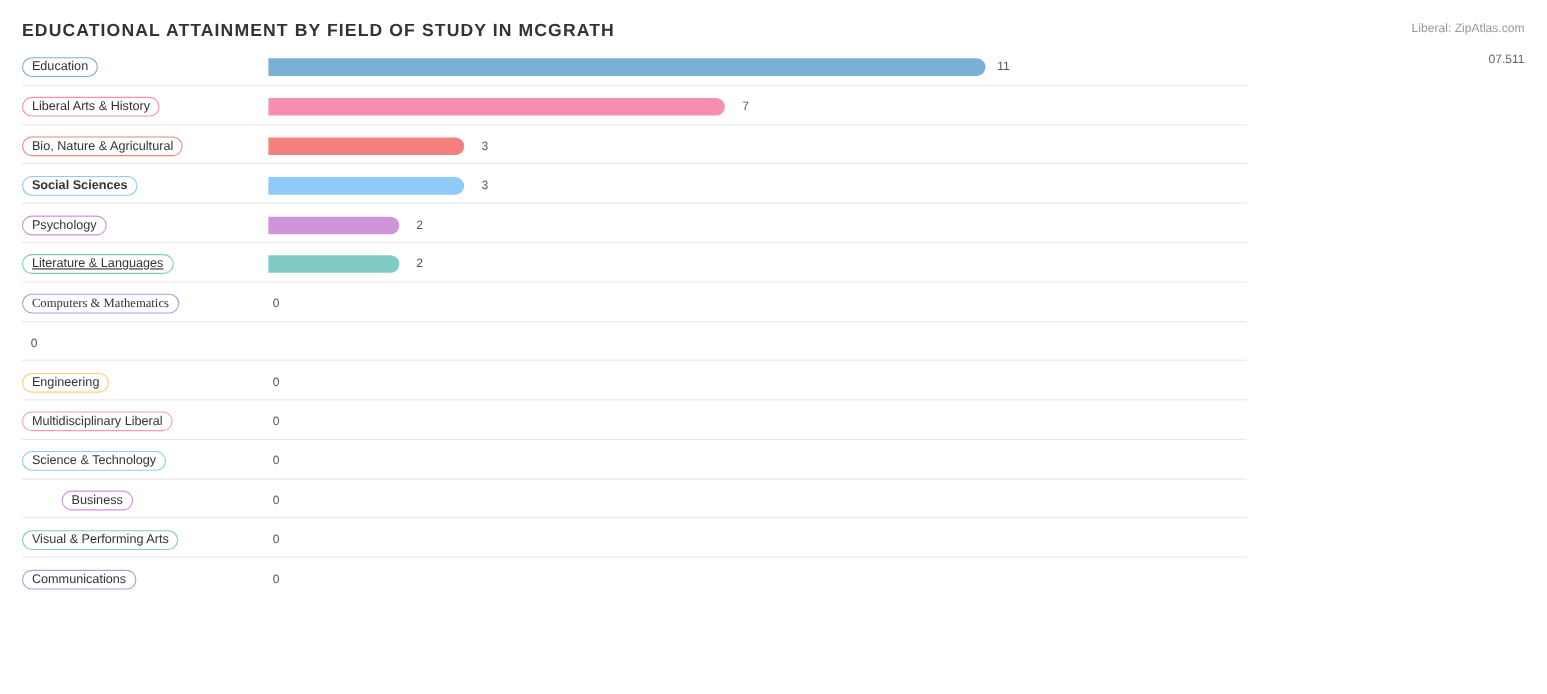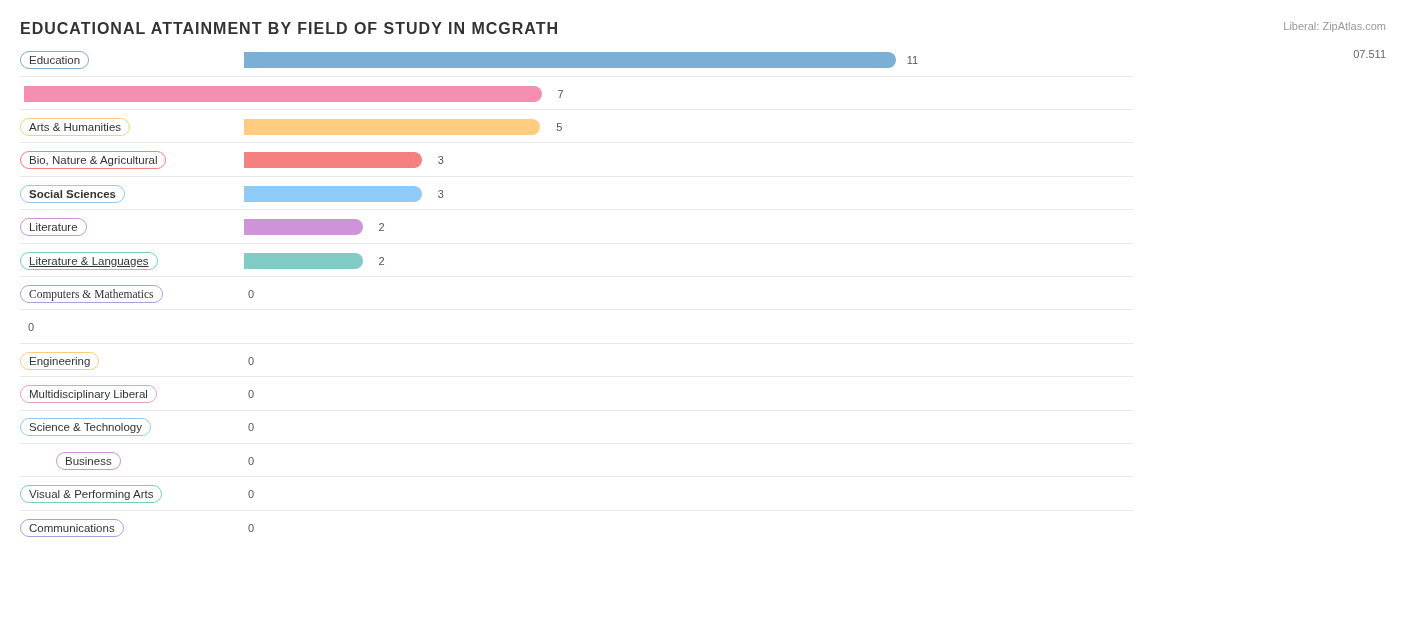--- a/index.html
+++ b/index.html
@@ -154,59 +154,52 @@
             <div class="bar-label-wrapper">
               <span class="bar-label bar-label-blue">Education</span>
             </div>
             <div class="bar-track">
               <div class="bar-fill color-blue" style="width: 73.3333%;">
                 <span class="bar-value">11</span>
               </div>
             </div>
           </div>
           <div class="bar-row">
+            <div class="bar-label-wrapper">
+              <span class="bar-label bar-label-pink">Liberal Arts &amp; History</span>
+            </div>
             <div class="bar-track">
               <div class="bar-fill color-pink" style="width: 46.6667%;">
                 <span class="bar-value">7</span>
               </div>
             </div>
           </div>
           <div class="bar-row">
             <div class="bar-label-wrapper">
-              <span class="bar-label bar-label-orange">Arts &amp; Humanities</span>
-            </div>
-            <div class="bar-track">
-              <div class="bar-fill color-orange" style="width: 33.3333%;">
-                <span class="bar-value">5</span>
-              </div>
-            </div>
-          </div>
-          <div class="bar-row">
-            <div class="bar-label-wrapper">
               <span class="bar-label bar-label-salmon">Bio, Nature &amp; Agricultural</span>
             </div>
             <div class="bar-track">
               <div class="bar-fill color-salmon" style="width: 20%;">
                 <span class="bar-value">3</span>
               </div>
             </div>
           </div>
           <div class="bar-row">
             <div class="bar-label-wrapper">
               <span class="bar-label bar-label-lightblue">Social Sciences</span>
             </div>
             <div class="bar-track">
               <div class="bar-fill color-lightblue" style="width: 20%;">
                 <span class="bar-value">3</span>
               </div>
             </div>
           </div>
           <div class="bar-row">
             <div class="bar-label-wrapper">
-              <span class="bar-label bar-label-lavender">Literature</span>
+              <span class="bar-label bar-label-lavender">Psychology</span>
             </div>
             <div class="bar-track">
               <div class="bar-fill color-lavender" style="width: 13.3333%;">
                 <span class="bar-value">2</span>
               </div>
             </div>
           </div>
           <div class="bar-row">
             <div class="bar-label-wrapper">
               <span class="bar-label bar-label-teal">Literature &amp; Languages</span>

